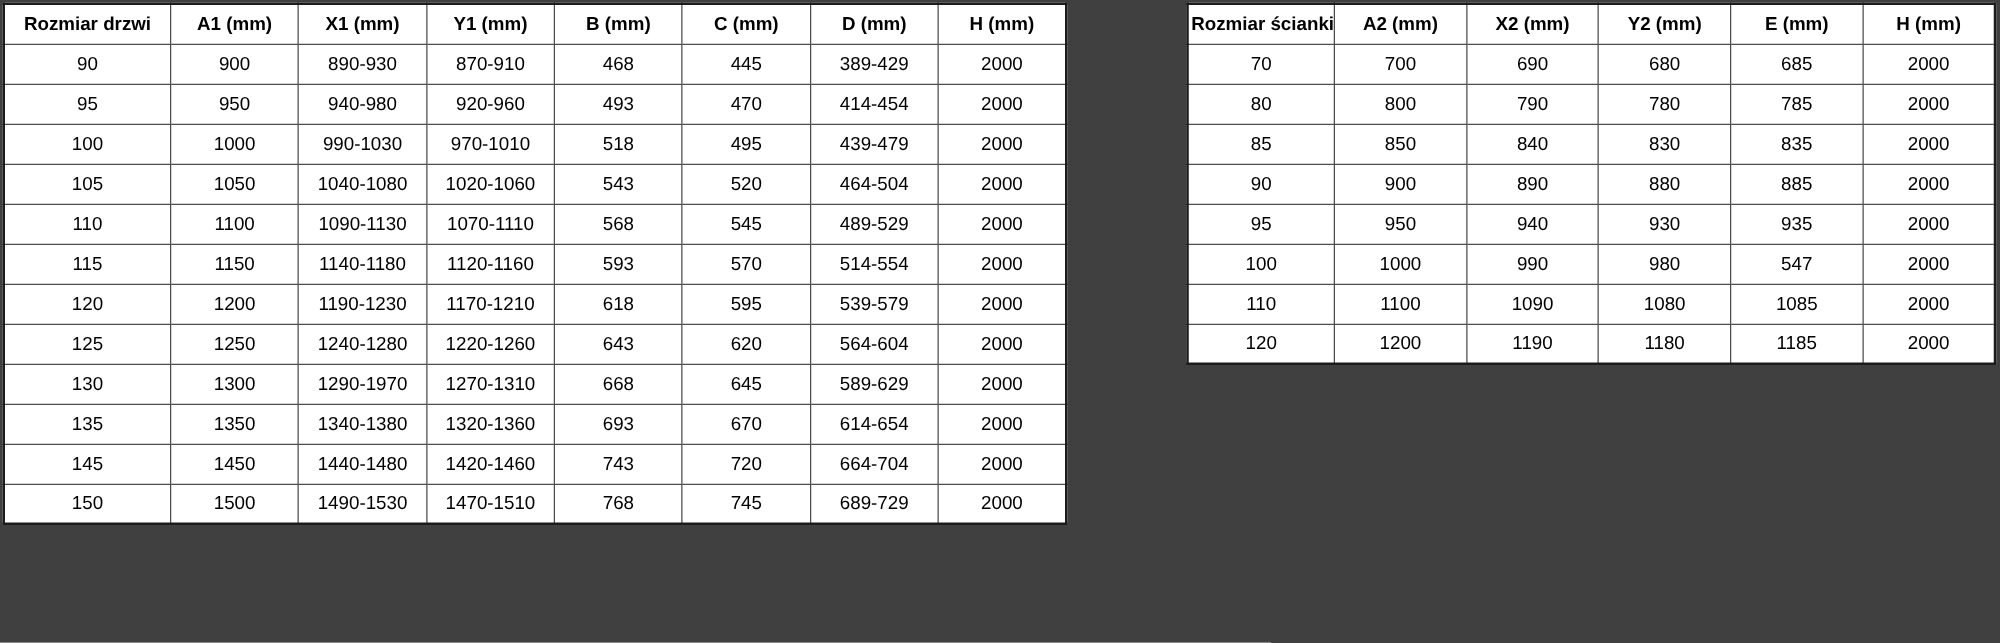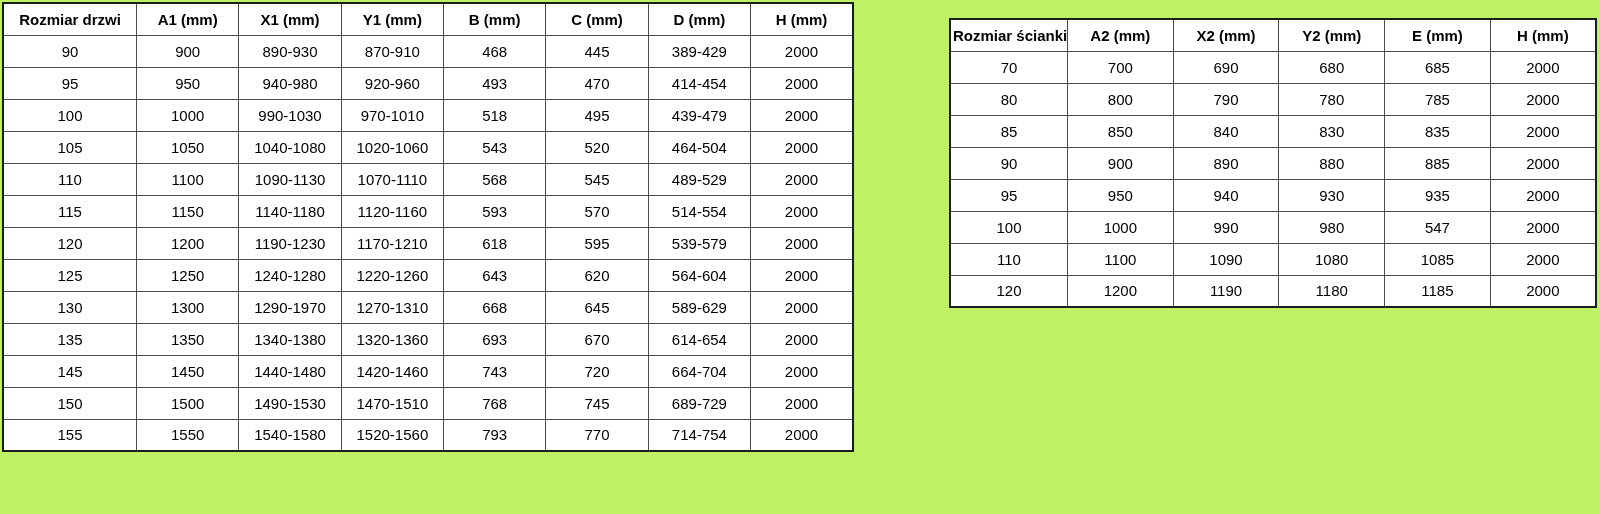--- a/index.html
+++ b/index.html
@@ -11,21 +11,21 @@
     width: 1600px;
     height: 514px;
     overflow: hidden;
     font-family: "Liberation Sans", sans-serif;
     color: #000000;
   }
   .page {
     position: relative;
     width: 1600px;
     height: 514px;
-    background: #bef264;
+    background: #404040;
   }
   table.dim-table {
     position: absolute;
     top: 2px;
     border-collapse: collapse;
     table-layout: fixed;
     background: #ffffff;
     border: 2px solid #1c1c1c;
   }
   table.dim-table th,
@@ -50,21 +50,20 @@
     width: 852px;
   }
   table.t0 th:first-child,
   table.t0 td:first-child {
     width: 128px;
   }
   
   table.t1 {
     left: 949px;
     width: 648px;
-    margin-top: 16px;
   }
   table.t1 th:first-child,
   table.t1 td:first-child {
     width: 112px;
   }
 </style>
 </head>
 <body>
 
 <div class="page">
@@ -195,30 +194,20 @@
         <tr>
           <td>150</td>
           <td>1500</td>
           <td>1490-1530</td>
           <td>1470-1510</td>
           <td>768</td>
           <td>745</td>
           <td>689-729</td>
           <td>2000</td>
         </tr>
-        <tr>
-          <td>155</td>
-          <td>1550</td>
-          <td>1540-1580</td>
-          <td>1520-1560</td>
-          <td>793</td>
-          <td>770</td>
-          <td>714-754</td>
-          <td>2000</td>
-        </tr>
       </tbody>
     </table>
   <table class="dim-table t1">
       <thead>
         <tr>
           <th>Rozmiar ścianki</th>
           <th>A2 (mm)</th>
           <th>X2 (mm)</th>
           <th>Y2 (mm)</th>
           <th>E (mm)</th>

